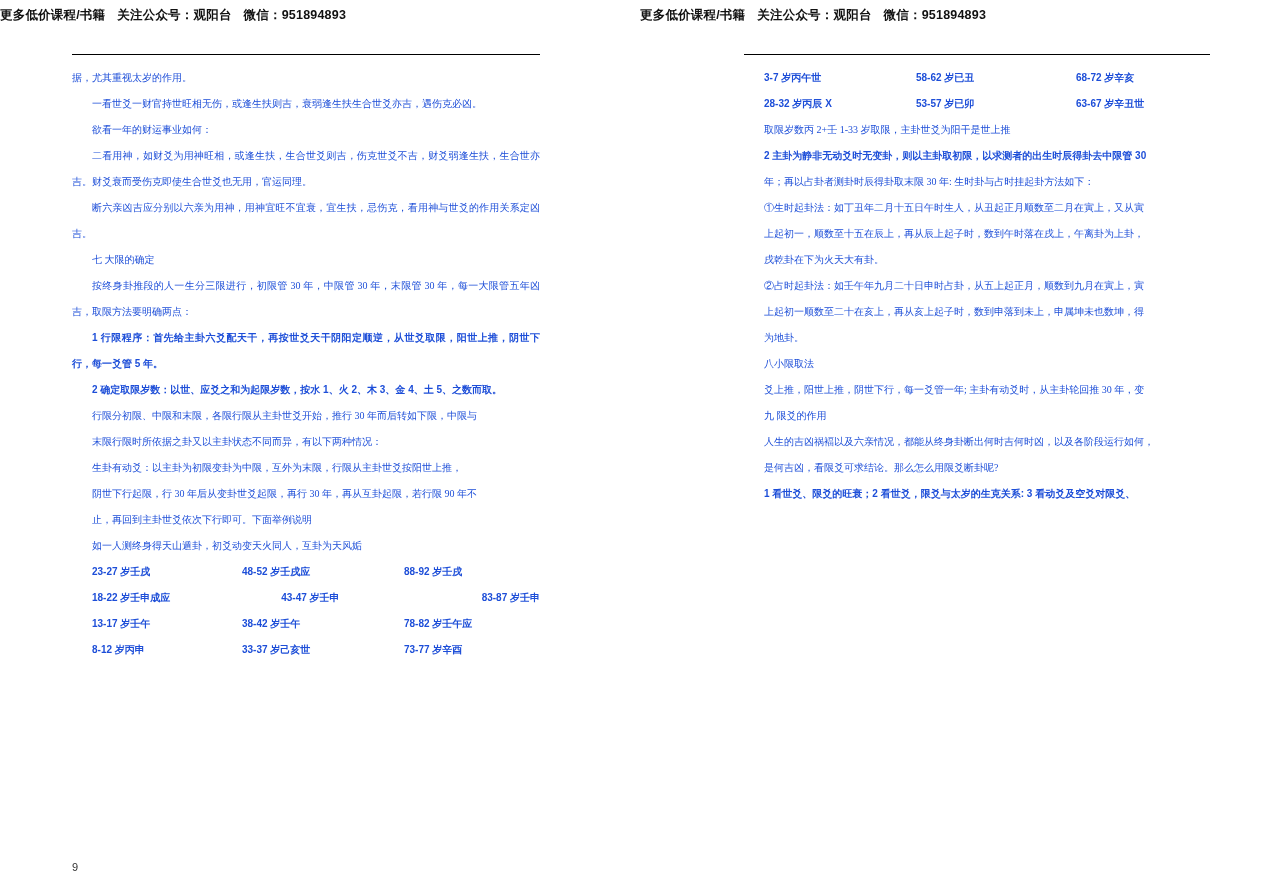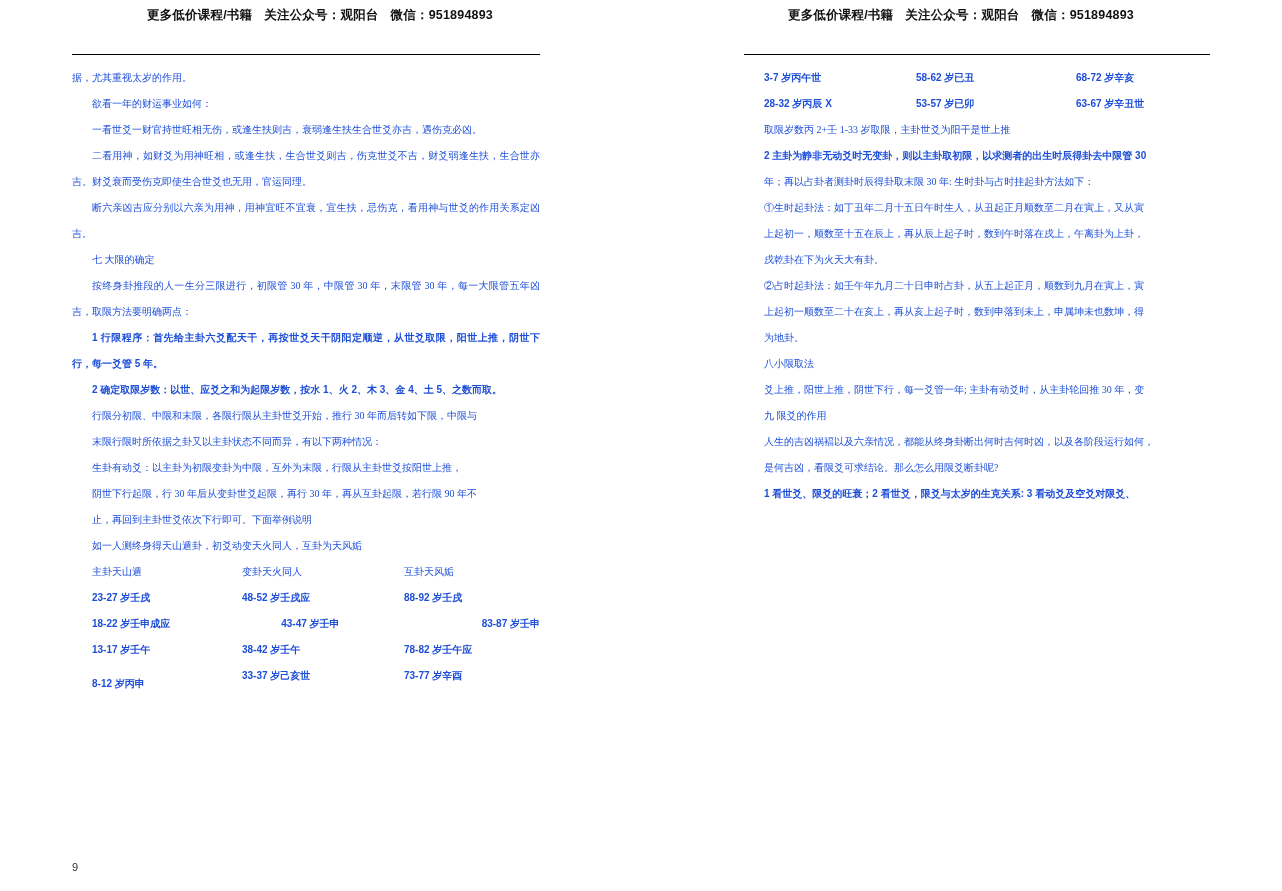--- a/index.html
+++ b/index.html
@@ -40,21 +40,21 @@
     top: 0;
     width: 2px;
     height: 891px;
     background: linear-gradient(to right, #ffffff 0%, #d8d8d8 40%, #bdbdbd 55%, #ffffff 100%);
   }
   .header {
     font-family: "Liberation Sans", sans-serif;
     font-size: 12.5px;
     font-weight: bold;
     color: #111;
-    text-align: center;
+    text-align: left;
     letter-spacing: 0.2px;
     padding-top: 7px;
     white-space: nowrap;
   }
   .header .hgap {
     display: inline-block;
     width: 12px;
   }
   .rule {
     height: 1px;
@@ -125,61 +125,54 @@
 
     <div class="header">
       <span>更多低价课程/书籍</span><span class="hgap"></span><span>关注公众号：</span><span>观阳台</span><span class="hgap"></span><span>微信：</span><span>951894893</span>
     </div>
 
     <div class="rule"></div>
 
     <div class="body">
 
       <p class="para">据，尤其重视太岁的作用。</p>
+      <p class="para indent">一看世爻一财官持世旺相无伤，或逢生扶则吉，衰弱逢生扶生合世爻亦吉，遇伤克必凶。</p>
       <p class="para indent">欲看一年的财运事业如何：</p>
-      <p class="para indent">一看世爻一财官持世旺相无伤，或逢生扶则吉，衰弱逢生扶生合世爻亦吉，遇伤克必凶。</p>
       <p class="para indent">二看用神，如财爻为用神旺相，或逢生扶，生合世爻则吉，伤克世爻不吉，财爻弱逢生扶，生合世亦吉。财爻衰而受伤克即使生合世爻也无用，官运同理。</p>
       <p class="para indent">断六亲凶吉应分别以六亲为用神，用神宜旺不宜衰，宜生扶，忌伤克，看用神与世爻的作用关系定凶吉。</p>
       <p class="para indent">七  大限的确定</p>
       <p class="para indent">按终身卦推段的人一生分三限进行，初限管 30 年，中限管 30 年，末限管 30 年，每一大限管五年凶吉，取限方法要明确两点：</p>
       <p class="para indent b">1 行限程序：首先给主卦六爻配天干，再按世爻天干阴阳定顺逆，从世爻取限，阳世上推，阴世下行，每一爻管 5 年。</p>
       <p class="para indent b">2 确定取限岁数：以世、应爻之和为起限岁数，按水 1、火 2、木 3、金 4、土 5、之数而取。</p>
       <p class="para indent">行限分初限、中限和末限，各限行限从主卦世爻开始，推行 30 年而后转如下限，中限与</p>
       <p class="para indent">末限行限时所依据之卦又以主卦状态不同而异，有以下两种情况：</p>
       <p class="para indent">生卦有动爻：以主卦为初限变卦为中限，互外为末限，行限从主卦世爻按阳世上推，</p>
       <p class="para indent">阴世下行起限，行 30 年后从变卦世爻起限，再行 30 年，再从互卦起限，若行限 90 年不</p>
       <p class="para indent">止，再回到主卦世爻依次下行即可。下面举例说明</p>
       <p class="para indent">如一人测终身得天山遁卦，初爻动变天火同人，互卦为天风姤</p>
 
-      <div class="tbl">
-        <div class="trow" style="padding-left:2em;">
-          <div class="tcell" style="width:150px;">主卦天山遁</div>
-          <div class="tcell" style="width:162px;">变卦天火同人</div>
-          <div class="tcell">互卦天风姤</div>
-        </div>
-      </div>
 
       <div class="tbl b">
         <div class="trow" style="padding-left:2em;">
           <div class="tcell" style="width:150px;">23-27 岁壬戌</div>
           <div class="tcell" style="width:162px;">48-52 岁壬戌应</div>
           <div class="tcell">88-92 岁壬戌</div>
         </div>
         <div class="trow" style="padding-left:2em;gap:48px;">
           <div class="tcell" style="width:150px;">18-22 岁壬申成应</div>
           <div class="tcell" style="width:162px;">43-47 岁壬申</div>
           <div class="tcell">83-87 岁壬申</div>
         </div>
         <div class="trow" style="padding-left:2em;">
           <div class="tcell" style="width:150px;">13-17 岁壬午</div>
           <div class="tcell" style="width:162px;">38-42 岁壬午</div>
           <div class="tcell">78-82 岁壬午应</div>
         </div>
         <div class="trow" style="padding-left:2em;">
-          <div class="tcell" style="width:150px;margin-top:8px;">8-12  岁丙申</div>
+          <div class="tcell" style="width:150px;">8-12  岁丙申</div>
           <div class="tcell" style="width:162px;">33-37 岁己亥世</div>
           <div class="tcell">73-77 岁辛酉</div>
         </div>
       </div>
 
     </div>
 
     <div class="folio">9</div>
   </div>
 

